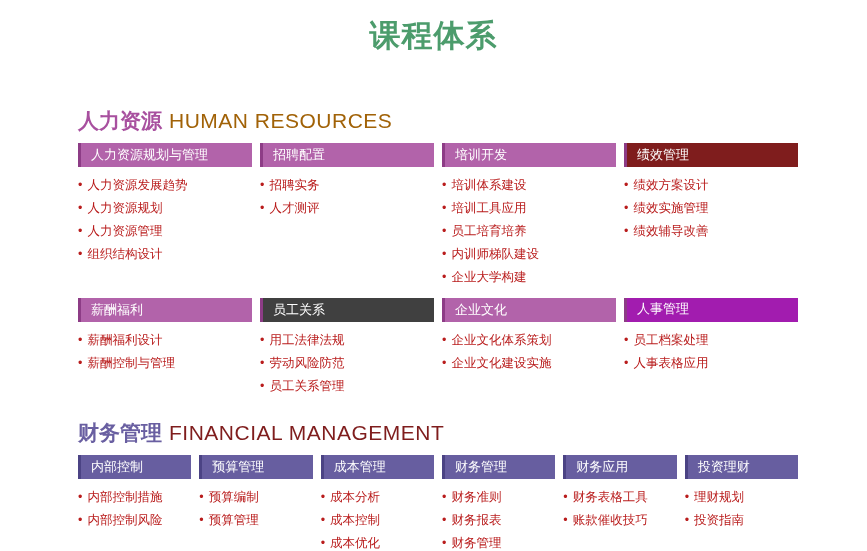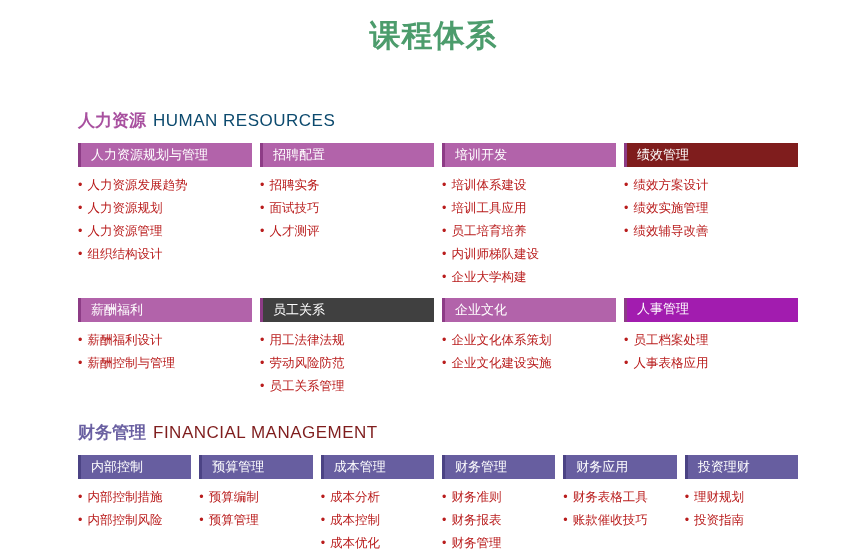--- a/index.html
+++ b/index.html
@@ -15,21 +15,21 @@
     text-align: center;
     font-size: 31px;
     line-height: 36px;
     font-weight: bold;
     letter-spacing: 1px;
   }
   .content { width: 720px; margin-left: 78px; }
   .section-title {
     display: flex;
     align-items: baseline;
-    font-size: 17px;
+    font-size: 21px;
     line-height: 20px;
     white-space: nowrap;
   }
   .section-title .zh { font-weight: bold; margin-right: 7px; }
   .section-title .en { font-weight: normal; letter-spacing: 0.5px; }
   .section-hr .section-title { margin-top: 57px; }
   .section-fin .section-title { margin-top: 16px; }
   .cols { display: grid; column-gap: 8px; margin-top: 12px; gap: 8px; }
   .cols.row-next { margin-top: 0; }
   .col { min-width: 0; }
@@ -54,37 +54,36 @@
 </style>
 </head>
 <body>
 
 <div class="slide">
   <h1 class="page-title" style="color: rgb(76, 156, 108);">课程体系</h1>
   <div class="content" id="sections-root">
       <section class="section section-hr">
         <div class="section-title">
           <span class="zh" style="color: rgb(168, 80, 159);">人力资源</span>
-          <span class="en" style="color: #0c4a6e;">HUMAN RESOURCES</span>
+          <span class="en" style="color: #a16207;">HUMAN RESOURCES</span>
         </div>
         <div class="cols" style="grid-template-columns: repeat(4, 1fr);">
           <div class="col">
             <div class="col-header" style="background: rgb(178, 99, 170); border-left-color: rgb(141, 60, 134);">人力资源规划与管理</div>
             <div class="items">
               <div class="item"><span class="bullet">•</span><span>人力资源发展趋势</span></div>
               <div class="item"><span class="bullet">•</span><span>人力资源规划</span></div>
               <div class="item"><span class="bullet">•</span><span>人力资源管理</span></div>
               <div class="item"><span class="bullet">•</span><span>组织结构设计</span></div>
             </div>
           </div>
           <div class="col">
             <div class="col-header" style="background: rgb(178, 99, 170); border-left-color: rgb(141, 60, 134);">招聘配置</div>
             <div class="items">
               <div class="item"><span class="bullet">•</span><span>招聘实务</span></div>
-              <div class="item"><span class="bullet">•</span><span>面试技巧</span></div>
               <div class="item"><span class="bullet">•</span><span>人才测评</span></div>
             </div>
           </div>
           <div class="col">
             <div class="col-header" style="background: rgb(178, 99, 170); border-left-color: rgb(141, 60, 134);">培训开发</div>
             <div class="items">
               <div class="item"><span class="bullet">•</span><span>培训体系建设</span></div>
               <div class="item"><span class="bullet">•</span><span>培训工具应用</span></div>
               <div class="item"><span class="bullet">•</span><span>员工培育培养</span></div>
               <div class="item"><span class="bullet">•</span><span>内训师梯队建设</span></div>

